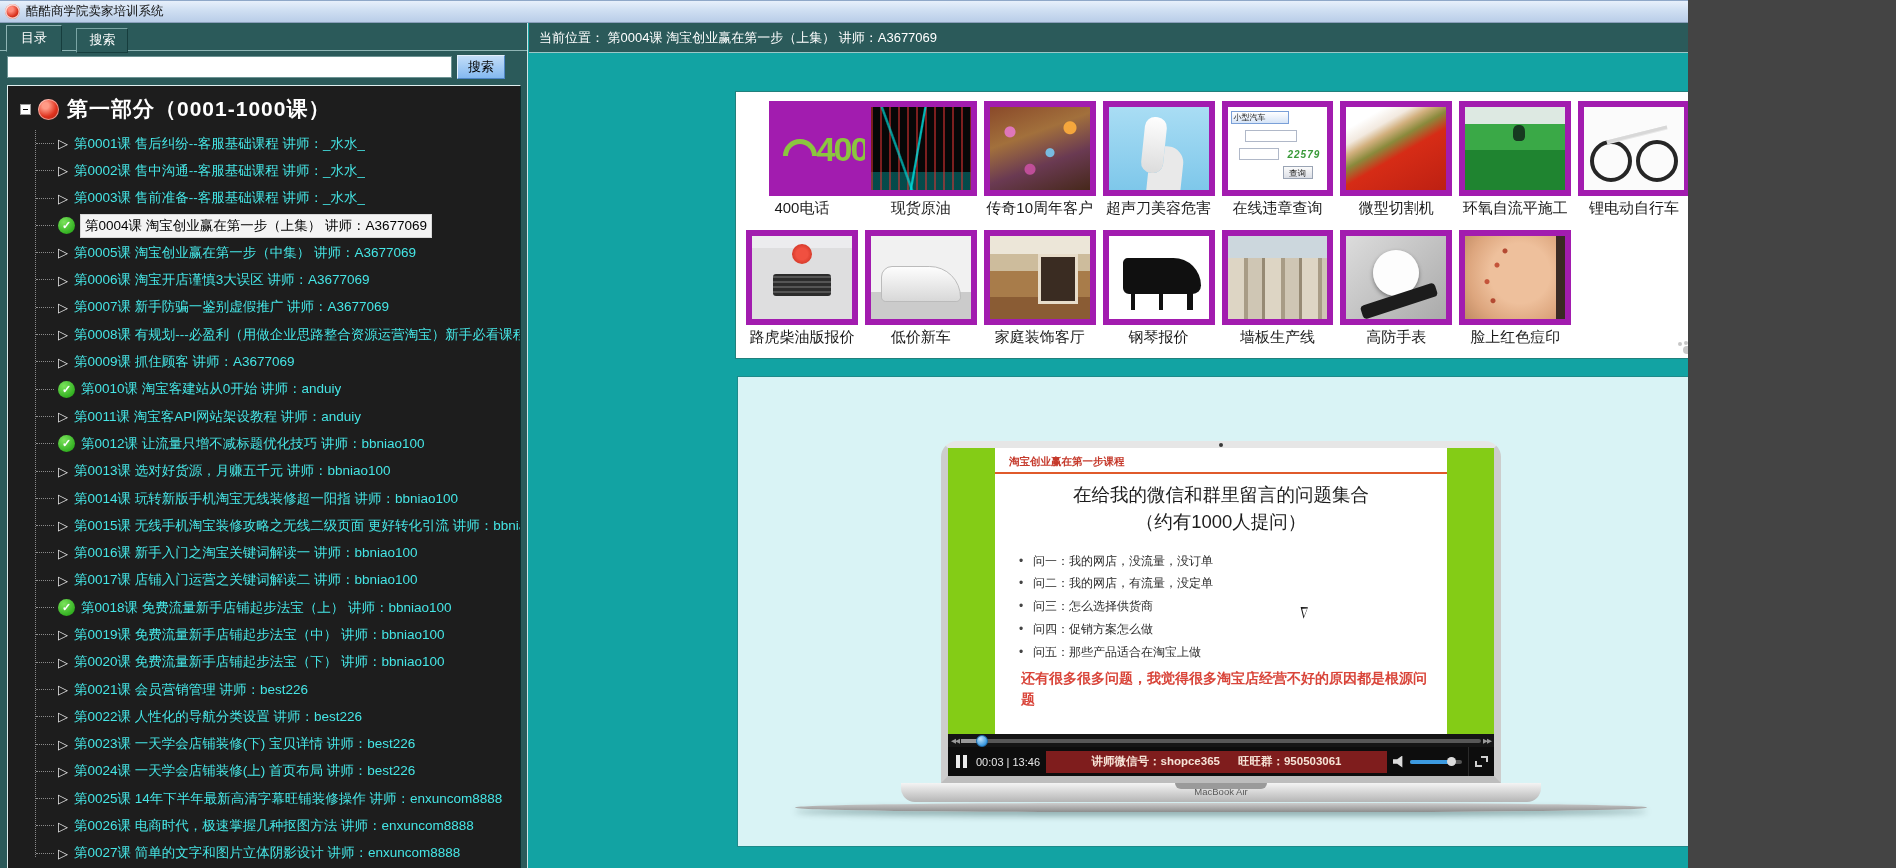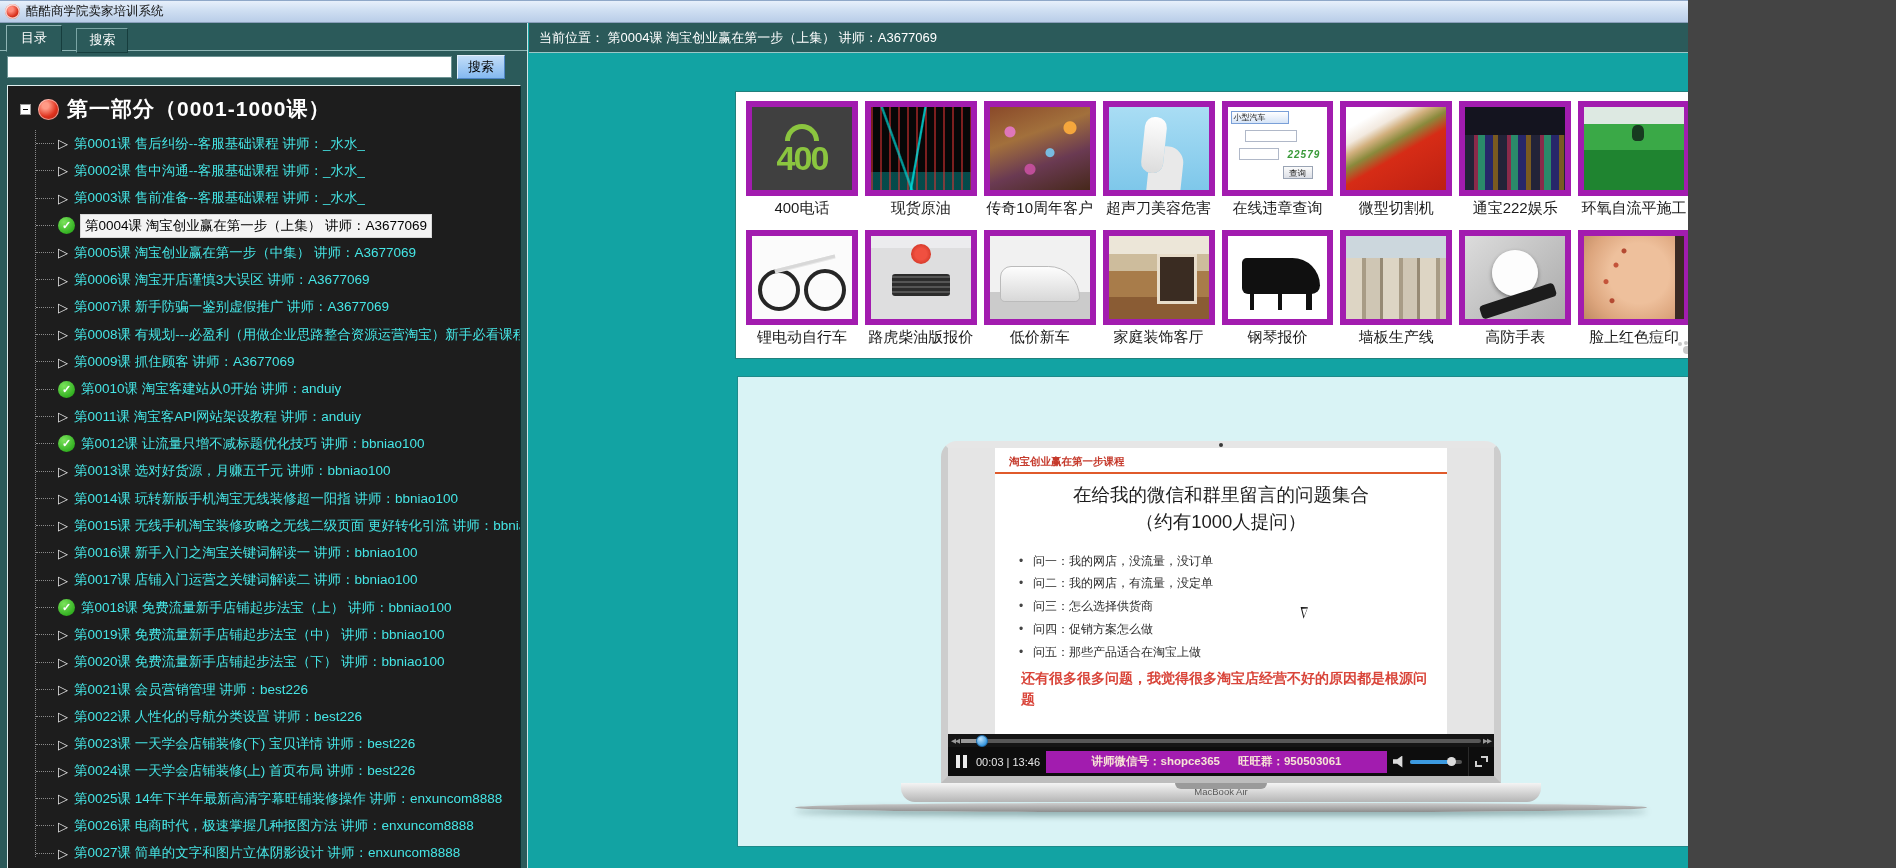--- a/index.html
+++ b/index.html
@@ -67,21 +67,21 @@
   .ad-thumb{height:95px;width:100%;position:relative;overflow:hidden;border:6px solid #a21caf;}
   .ad-label{height:22px;font-size:15px;color:#1a1a1a;text-align:center;line-height:24px;white-space:nowrap;overflow:hidden;}
   .paw{position:absolute;right:6px;bottom:4px;width:16px;height:12px;opacity:.55;}
   .paw i{position:absolute;background:#9a9a9a;border-radius:50%;}
   .paw i:nth-child(1){left:5px;top:4px;width:8px;height:8px;}
   .paw i:nth-child(2){left:0;top:0;width:4px;height:4px;}
   .paw i:nth-child(3){left:6px;top:-1px;width:4px;height:4px;}
   .paw i:nth-child(4){left:12px;top:1px;width:4px;height:4px;}
 
   
-  .a1{background:#404040;display:flex;flex-direction:column;align-items:center;justify-content:center;}
+  .a1{background:#a21caf;display:flex;flex-direction:row;align-items:center;justify-content:center;margin-left:23px;}
   .a1 .arc{width:34px;height:17px;border:5px solid #8bc53f;border-bottom:none;border-radius:34px 34px 0 0;margin-bottom:2px;}
   .a1 .n400{color:#8bc53f;font-size:34px;font-weight:bold;line-height:30px;letter-spacing:-2px;}
   .a2{background:#070707;
     background-image:linear-gradient(100deg,transparent 46%,rgba(0,225,225,.8) 47% 48%,transparent 49%),
       linear-gradient(70deg,transparent 30%,rgba(0,210,210,.7) 31% 32%,transparent 33%),
       repeating-linear-gradient(90deg,rgba(220,50,50,.55) 0 2px,transparent 2px 9px),
       linear-gradient(0deg,rgba(0,200,200,.35) 0 22%,transparent 22%);}
   .a3{background:
       radial-gradient(circle at 20% 30%,rgba(230,120,200,.9) 0 5px,transparent 6px),
       radial-gradient(circle at 60% 55%,rgba(120,200,240,.9) 0 4px,transparent 5px),
@@ -161,21 +161,21 @@
     background:radial-gradient(ellipse at 50% 74%,#fff 0 34%,#141414 38%);position:relative;}
   .si-qq .peng::before{content:'';position:absolute;left:1px;top:13px;width:16px;height:3px;background:#e03020;border-radius:2px;}
   .si-plus{background:linear-gradient(#90e070,#3cb83c);color:#fff;font-size:27px;font-weight:bold;line-height:27px;}
 
   
   .vpanel{position:absolute;left:208px;top:323px;width:968px;height:471px;background:#d9f3f5;border:1px solid #1d8a8a;}
   .laptop{position:absolute;left:0;right:0;top:64px;display:flex;flex-direction:column;align-items:center;}
   .lscreen{width:560px;height:342px;background:#101010;border:7px solid;border-color:#e6e6e6 #cdcdcd #bdbdbd;
     border-radius:16px 16px 0 0;position:relative;display:flex;flex-direction:column;}
   .camera{position:absolute;left:50%;top:-5px;width:4px;height:4px;margin-left:-2px;border-radius:50%;background:#3a3a3a;}
-  .varea{flex:1;display:flex;background:#e5e5e5;overflow:hidden;}
+  .varea{flex:1;display:flex;background:#84cc16;overflow:hidden;}
   .slide{width:452px;margin:0 auto;background:#fff;padding:7px 14px 0;position:relative;font-family:"Liberation Serif",serif;}
   .slide-head{color:#c5392b;font-size:10.5px;font-weight:bold;}
   .slide-rule{height:2px;background:#e05a2b;margin:3px -14px 8px;}
   .slide-title{font-size:18.5px;color:#1c1c1c;text-align:center;line-height:1.45;}
   .slide ul{margin:14px 0 0 10px;padding:0;list-style:none;}
   .slide li{font-size:12px;color:#2a2a2a;line-height:1.9;position:relative;padding-left:14px;}
   .slide li::before{content:'•';position:absolute;left:0;color:#444;}
   .slide-warn{color:#d9453a;font-size:14px;font-weight:bold;line-height:1.5;margin:4px 0 0 12px;}
   .cursor{position:absolute;right:138px;top:158px;width:0;height:0;border-left:7px solid #111;
     border-bottom:10px solid transparent;border-top:2px solid transparent;transform:rotate(-14deg);}
@@ -184,21 +184,21 @@
   .seekrow{height:13px;background:#151515;display:flex;align-items:center;padding:0 3px;gap:2px;}
   .skarrow{color:#9a9a9a;font-size:6.5px;letter-spacing:-1px;flex:0 0 auto;}
   .sktrack{flex:1;height:4px;background:#575757;border-radius:2px;position:relative;}
   .skfill{position:absolute;left:0;top:0;bottom:0;width:4%;background:#9a9a9a;}
   .skthumb{position:absolute;left:4%;top:50%;width:12px;height:12px;margin:-6px 0 0 -6px;border-radius:50%;
     background:radial-gradient(circle at 35% 30%,#bfe2fa,#3c9ae0 70%);border:1px solid #1f6aa8;}
   .ctrlrow{height:29px;background:#0d0d0d;display:flex;align-items:center;}
   .pausebtn{width:26px;display:flex;justify-content:center;}
   .pp{width:11px;height:13px;border-left:4px solid #ececec;border-right:4px solid #ececec;}
   .timetxt{color:#e8e8e8;font-size:11px;margin:0 6px 0 2px;white-space:nowrap;}
-  .banner{flex:1;height:22px;background:#a21caf;display:flex;align-items:center;justify-content:center;gap:18px;overflow:hidden;}
+  .banner{flex:1;height:22px;background:#7f1d1d;display:flex;align-items:center;justify-content:center;gap:18px;overflow:hidden;}
   .banner span{color:#f6e3d6;font-size:11.5px;font-weight:bold;white-space:nowrap;}
   .volwrap{display:flex;align-items:center;gap:4px;padding:0 6px;background:#0d0d0d;height:100%;}
   .spk{width:13px;height:12px;background:#dcdcdc;clip-path:polygon(0 32%,32% 32%,72% 0,72% 100%,32% 68%,0 68%);}
   .voltrack{width:52px;height:4px;background:#565656;border-radius:2px;position:relative;}
   .volfill{position:absolute;left:0;top:0;bottom:0;width:78%;background:#3c9ae0;border-radius:2px;}
   .volknob{position:absolute;left:78%;top:50%;width:9px;height:9px;margin:-4.5px 0 0 -4px;border-radius:50%;background:#dcdcdc;}
   .fsbtn{width:26px;height:100%;display:flex;align-items:center;justify-content:center;border-left:1px solid #2a2a2a;}
   .fs{position:relative;width:13px;height:11px;}
   .fs::before{content:'';position:absolute;right:0;top:0;width:5px;height:4px;border-top:2px solid #cfcfcf;border-right:2px solid #cfcfcf;}
   .fs::after{content:'';position:absolute;left:0;bottom:0;width:5px;height:4px;border-bottom:2px solid #cfcfcf;border-left:2px solid #cfcfcf;}
@@ -393,24 +393,20 @@
               <span class="mf-box"></span>
               <span class="mf-captcha">22579</span>
             </div>
           <div class="mf-btn">查询</div>
         </div>
         <div class="ad-label">在线违章查询</div>
       </div>
       <div class="ad">
           <div class="ad-thumb a6"></div>
           <div class="ad-label">微型切割机</div>
-        </div>
-      <div class="ad">
-          <div class="ad-thumb a7"></div>
-          <div class="ad-label">通宝222娱乐</div>
         </div>
       <div class="ad">
           <div class="ad-thumb a8"></div>
           <div class="ad-label">环氧自流平施工</div>
         </div>
       <div class="ad">
           <div class="ad-thumb a9">
             <span class="frame"></span>
           </div>
           <div class="ad-label">锂电动自行车</div>

